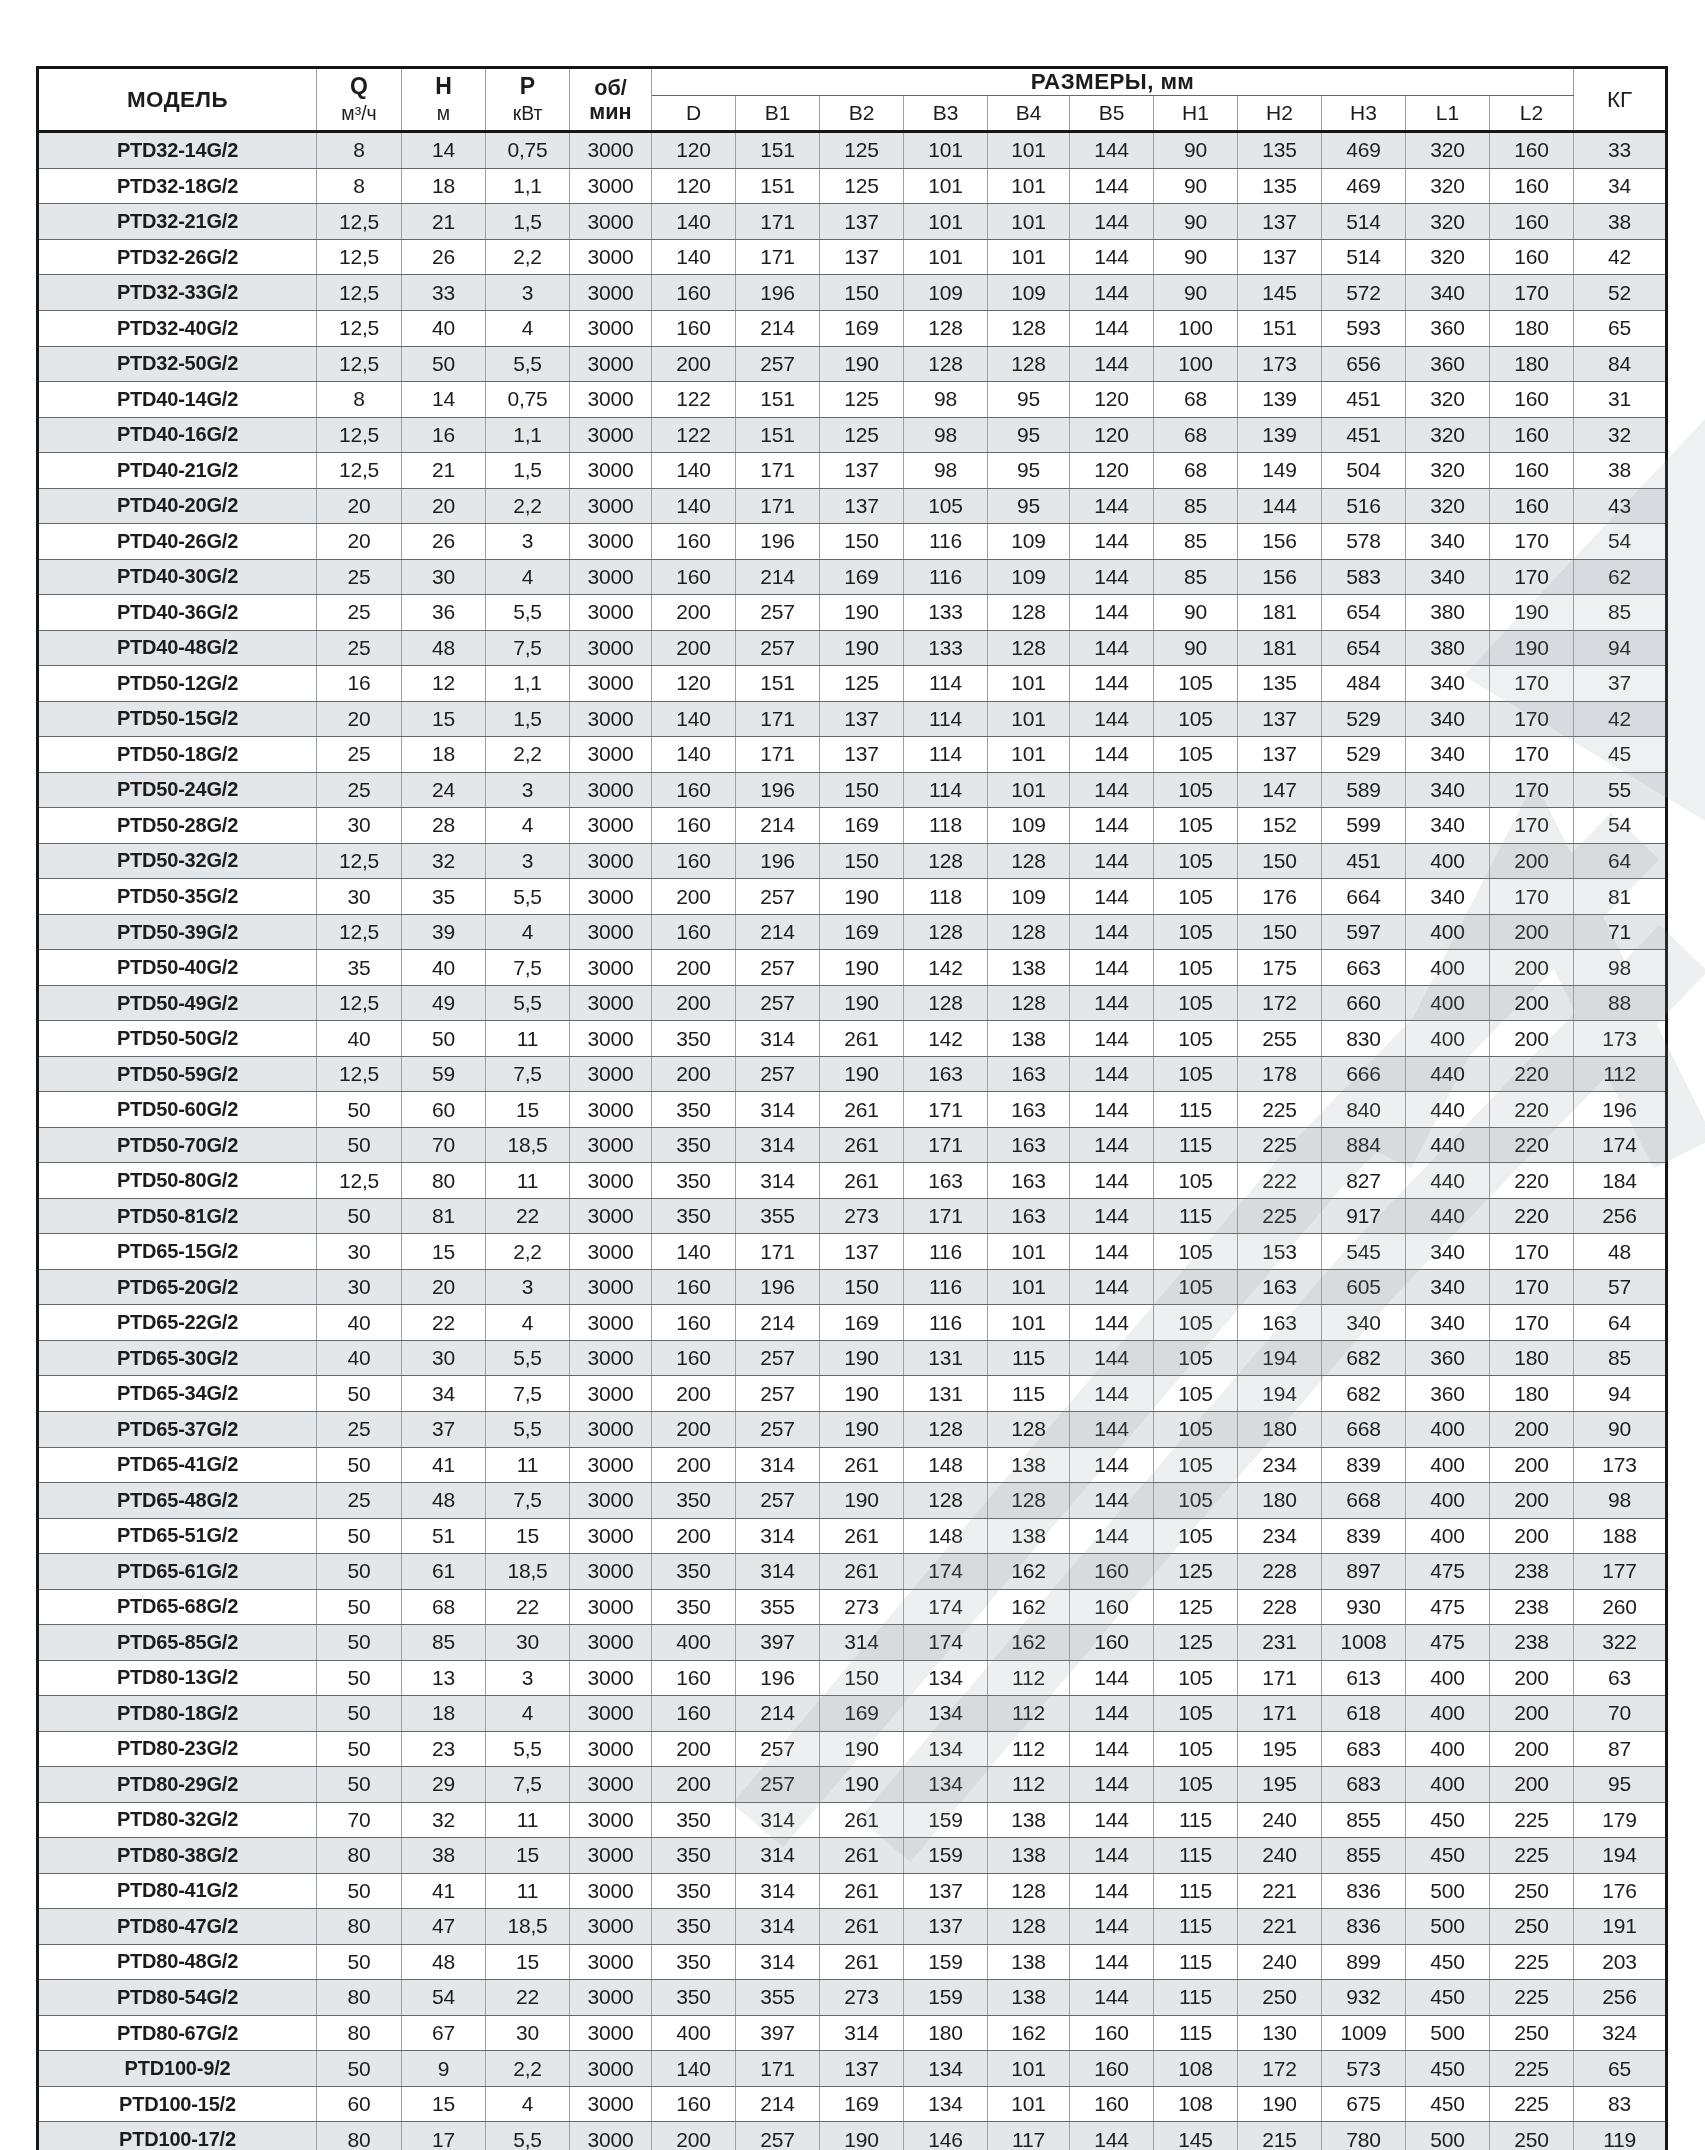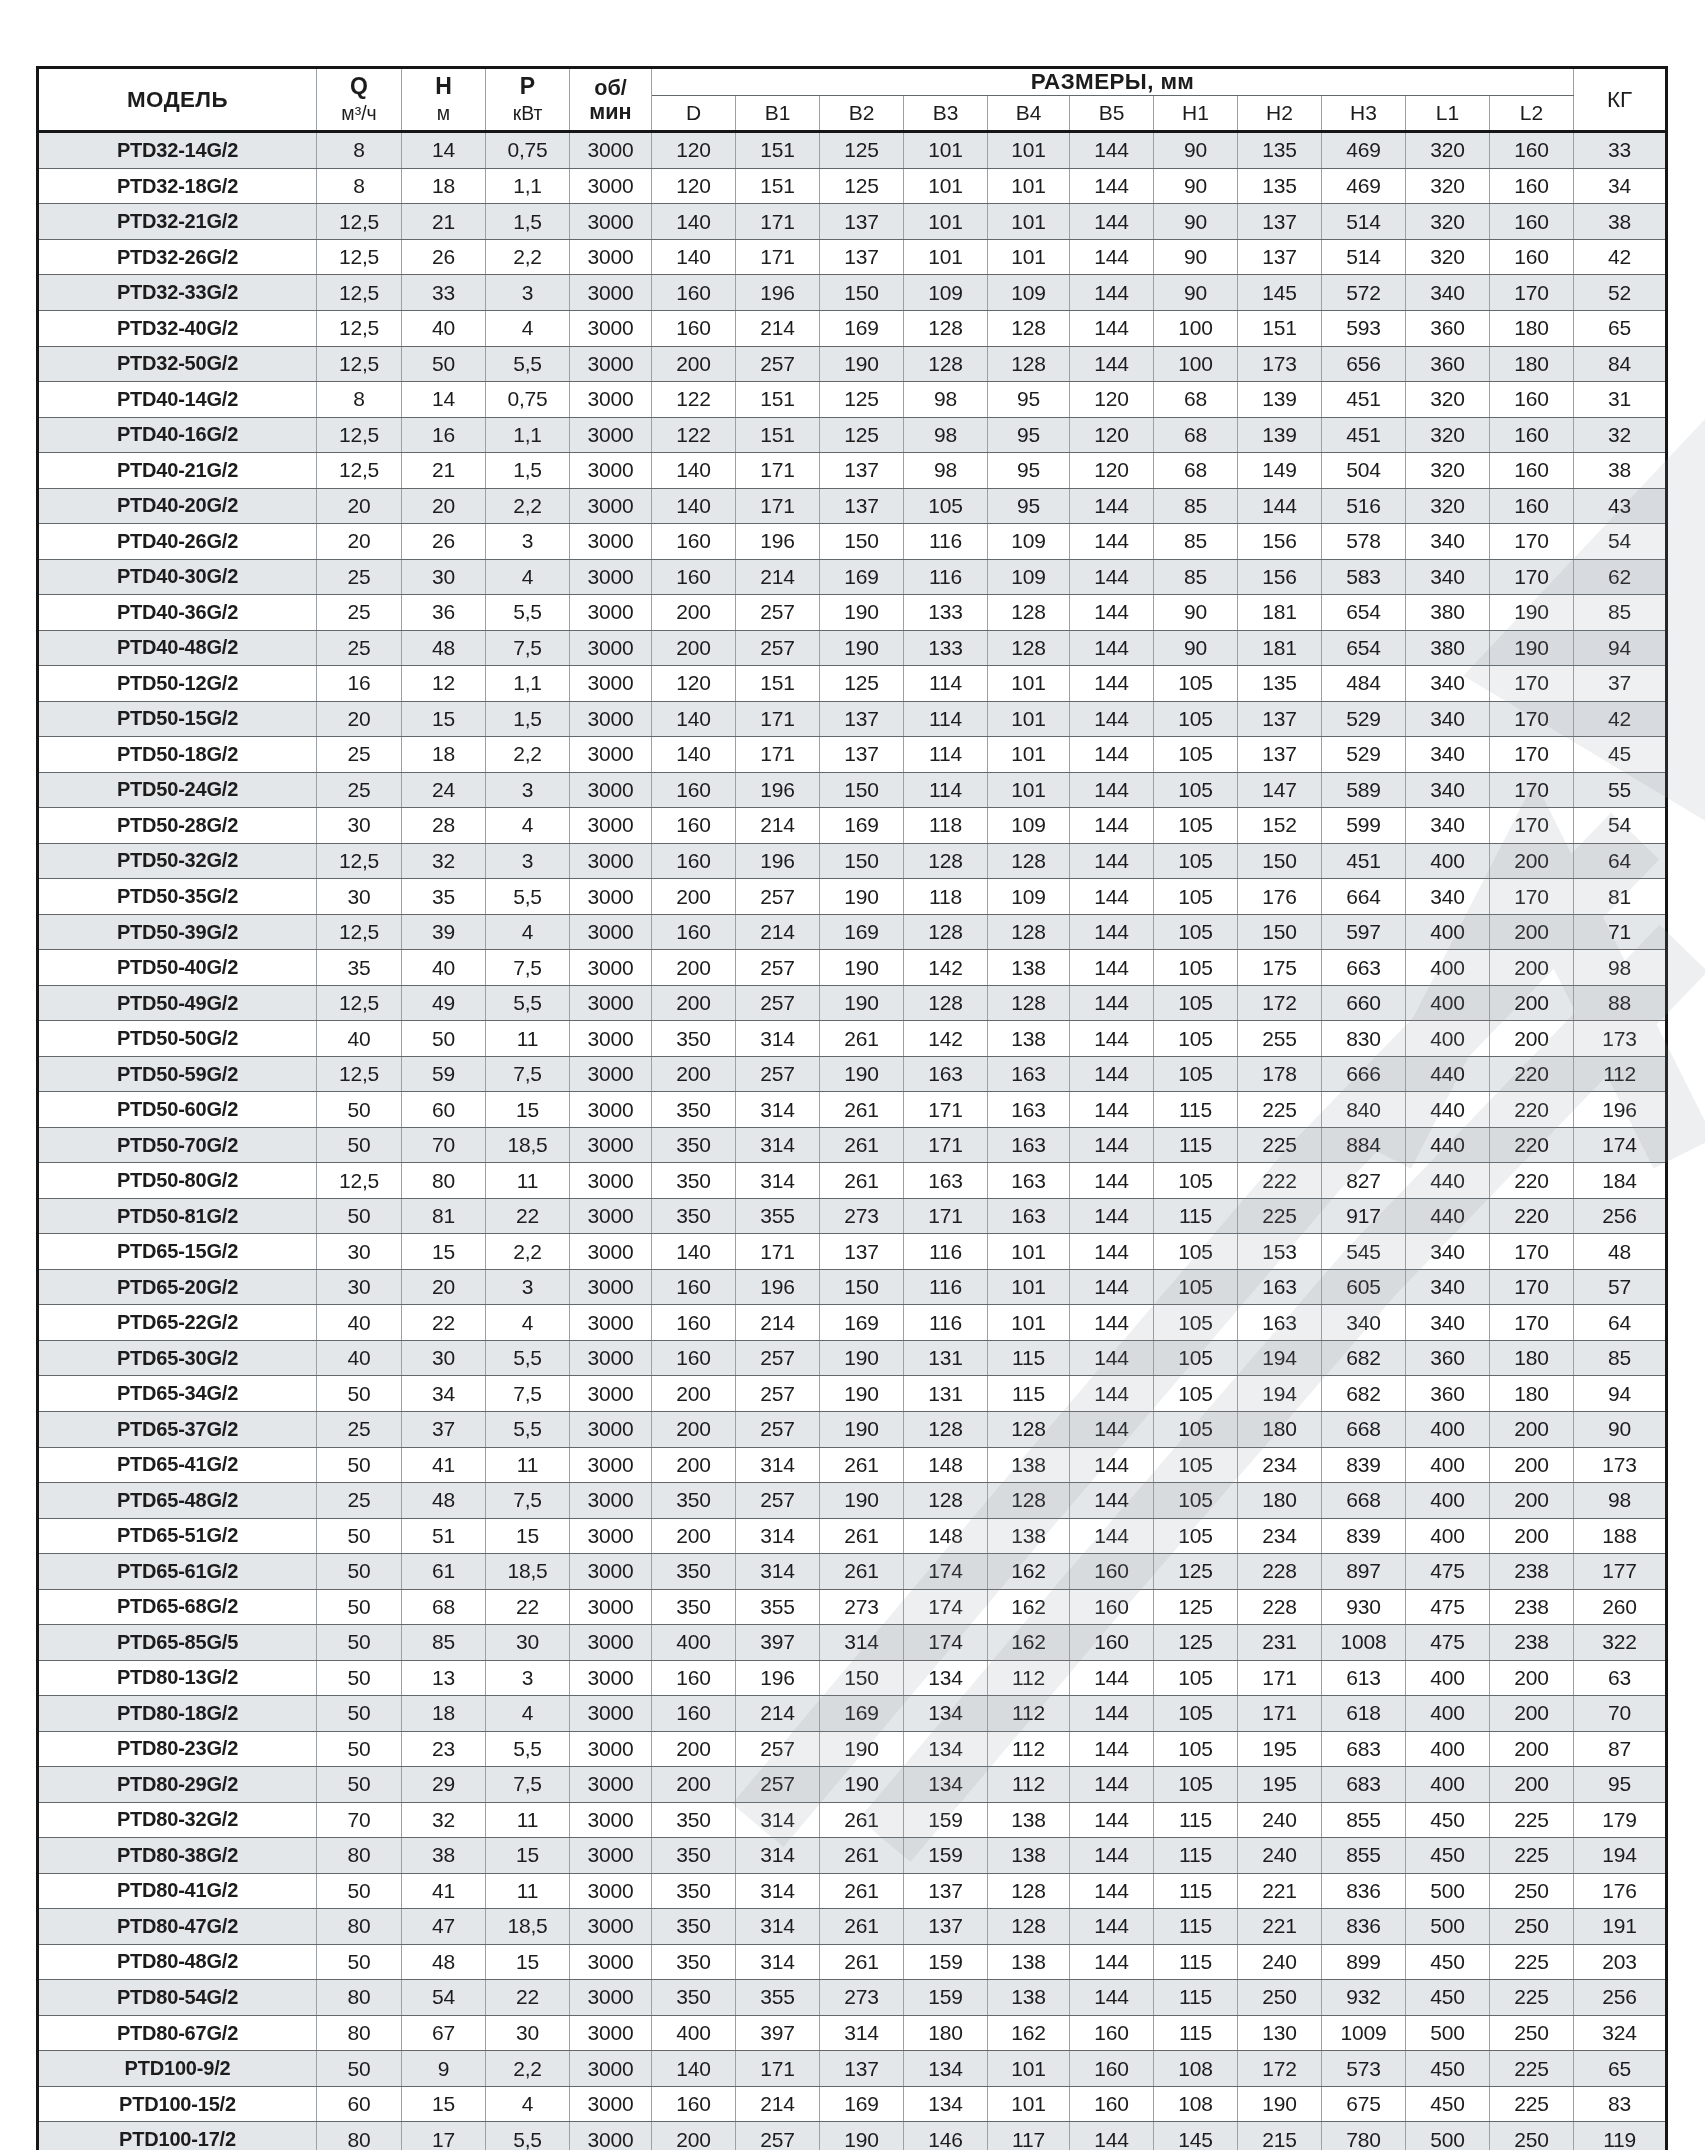--- a/index.html
+++ b/index.html
@@ -889,21 +889,21 @@
           <td class="num">162</td>
           <td class="num">160</td>
           <td class="num">125</td>
           <td class="num">228</td>
           <td class="num">930</td>
           <td class="num">475</td>
           <td class="num">238</td>
           <td class="num">260</td>
         </tr>
         <tr>
-          <td class="model">PTD65-85G/5</td>
+          <td class="model">PTD65-85G/2</td>
           <td class="num">50</td>
           <td class="num">85</td>
           <td class="num">30</td>
           <td class="num">3000</td>
           <td class="num">400</td>
           <td class="num">397</td>
           <td class="num">314</td>
           <td class="num">174</td>
           <td class="num">162</td>
           <td class="num">160</td>

